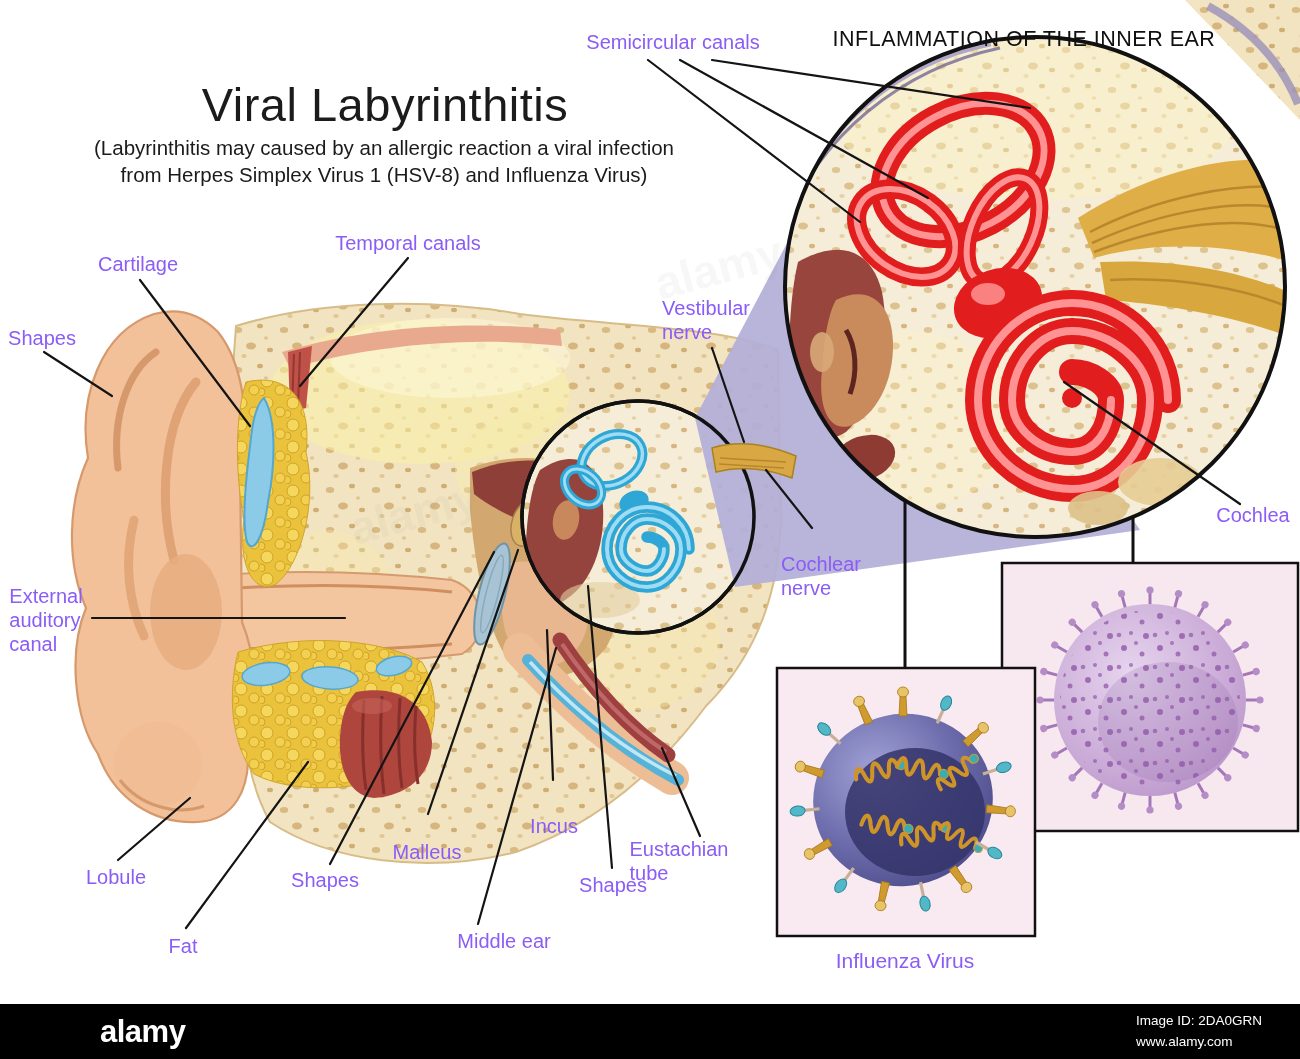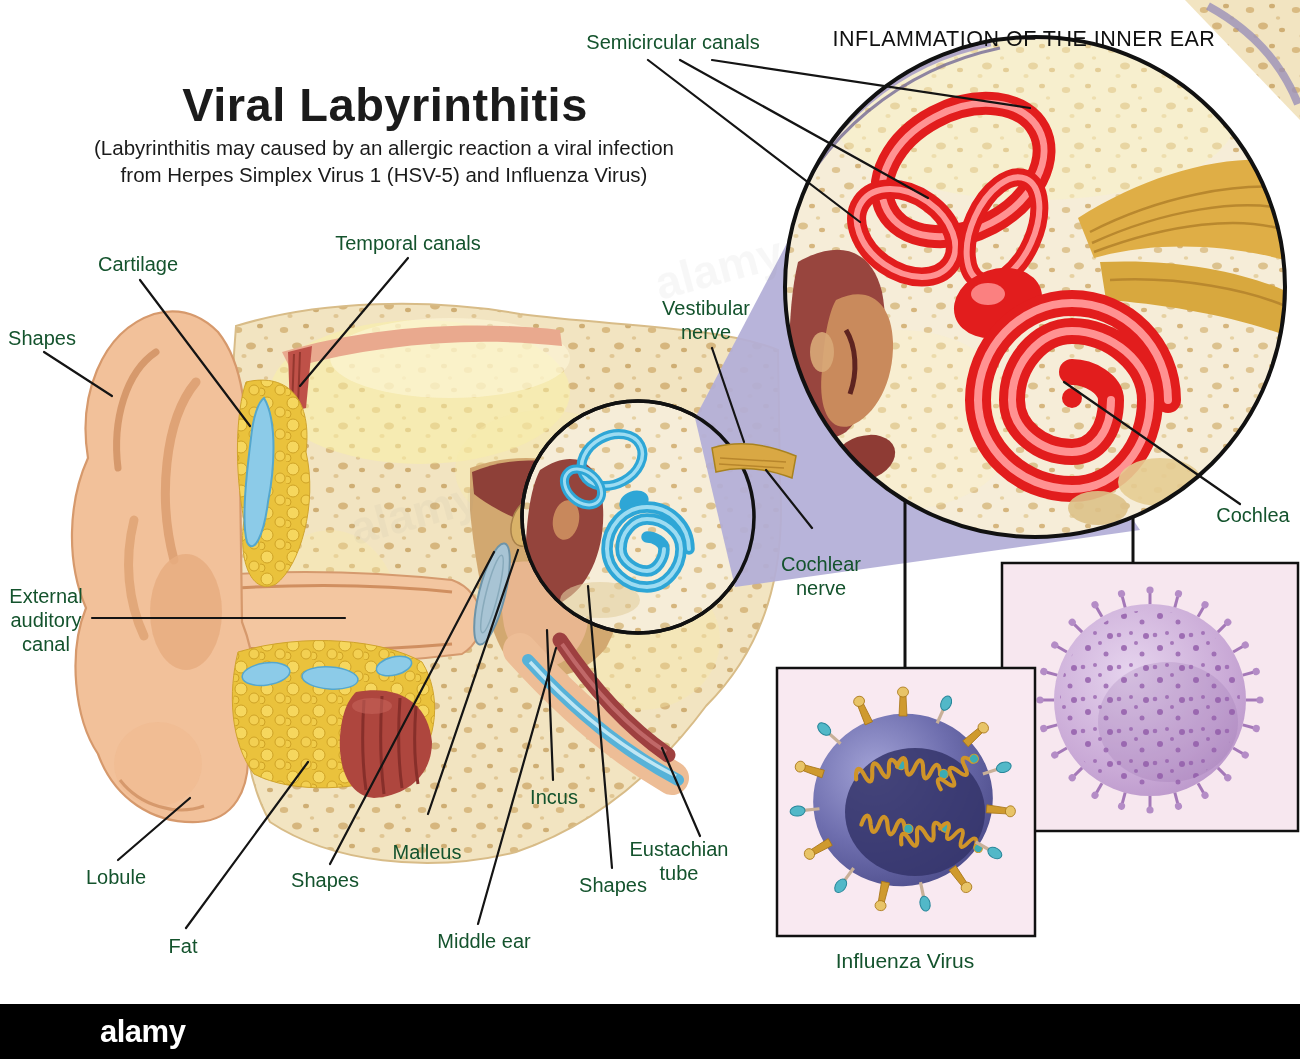--- a/index.html
+++ b/index.html
@@ -5,26 +5,26 @@
   * { margin:0; padding:0; box-sizing:border-box; }
   html,body { width:1300px; height:1059px; }
   body {
     position:relative; background:#ffffff; overflow:hidden;
     font-family:"Liberation Sans", sans-serif; color:#141414;
   }
   .stage { position:absolute; inset:0; }
   svg.illustration { position:absolute; left:0; top:0; }
   .lbl {
     position:absolute; transform:translate(-50%,-50%);
-    font-size:20px; line-height:1.2; text-align:center;
-    white-space:pre; color:#14532d;
+    font-size:20px; line-height:1.2; 
+    white-space:pre; color:#8b5cf6;
   }
   .title {
     position:absolute; transform:translate(-50%,-50%);
-    font-size:47px; font-weight:700; letter-spacing:.5px;
+    font-size:47px; font-weight:400; letter-spacing:.5px;
     white-space:pre; color:#1b1b1b;
   }
   .subtitle {
     position:absolute; transform:translate(-50%,-50%);
     font-size:20.5px; line-height:1.3; text-align:center;
     white-space:pre; color:#1b1b1b;
   }
   .inset-heading {
     position:absolute; transform:translate(-50%,-50%);
     font-size:21.5px; letter-spacing:.5px; white-space:pre; color:#101010;margin-top:24px;
@@ -333,44 +333,48 @@
     <line x1="428" y1="814" x2="518" y2="550"></line>
     <line x1="553" y1="780" x2="547" y2="630"></line>
     <line x1="478" y1="924" x2="556" y2="648"></line>
     <line x1="612" y1="868" x2="588" y2="586"></line>
     <line x1="700" y1="836" x2="662" y2="748"></line>
   </g>
 </svg>
 
 <div class="title" style="left:385px; top:104px">Viral Labyrinthitis</div>
 <div class="subtitle" style="left:384px; top:162px">(Labyrinthitis may caused by an allergic reaction a viral infection
-from Herpes Simplex Virus 1 (HSV-5) and Influenza Virus)</div>
+from Herpes Simplex Virus 1 (HSV-8) and Influenza Virus)</div>
 <div class="inset-heading" style="left:1024px; top:15px">INFLAMMATION OF THE INNER EAR</div>
 
 <div class="lbl" style="left:673px; top:42px">Semicircular canals</div>
 <div class="lbl" style="left:408px; top:243px">Temporal canals</div>
 <div class="lbl" style="left:138px; top:264px">Cartilage</div>
 <div class="lbl" style="left:42px;  top:338px">Shapes</div>
 <div class="lbl" style="left:706px; top:320px">Vestibular
 nerve</div>
 <div class="lbl" style="left:821px; top:576px">Cochlear
 nerve</div>
 <div class="lbl" style="left:1253px;top:515px">Cochlea</div>
 <div class="lbl" style="left:46px;  top:620px">External
 auditory
 canal</div>
 <div class="lbl" style="left:116px; top:877px">Lobule</div>
 <div class="lbl" style="left:183px; top:946px">Fat</div>
 <div class="lbl" style="left:325px; top:880px">Shapes</div>
 <div class="lbl" style="left:427px; top:852px">Malleus</div>
-<div class="lbl" style="left:554px; top:797px">Incus</div>
-<div class="lbl" style="left:484px; top:941px">Middle ear</div>
+<div class="lbl" style="left:554px; top:826px">Incus</div>
+<div class="lbl" style="left:504px; top:941px">Middle ear</div>
 <div class="lbl" style="left:613px; top:885px">Shapes</div>
 <div class="lbl" style="left:679px; top:861px">Eustachian
 tube</div>
 
 <div class="lbl panel-label" style="left:905px; top:961px">Influenza Virus</div>
 
 <div class="watermark-bar">
   <div class="alamy-logo">alamy</div>
+  <div class="watermark-meta">
+    <div>Image ID: 2DA0GRN</div>
+    <div>www.alamy.com</div>
+  </div>
 </div>
 
 </div>
 
 </body></html>

